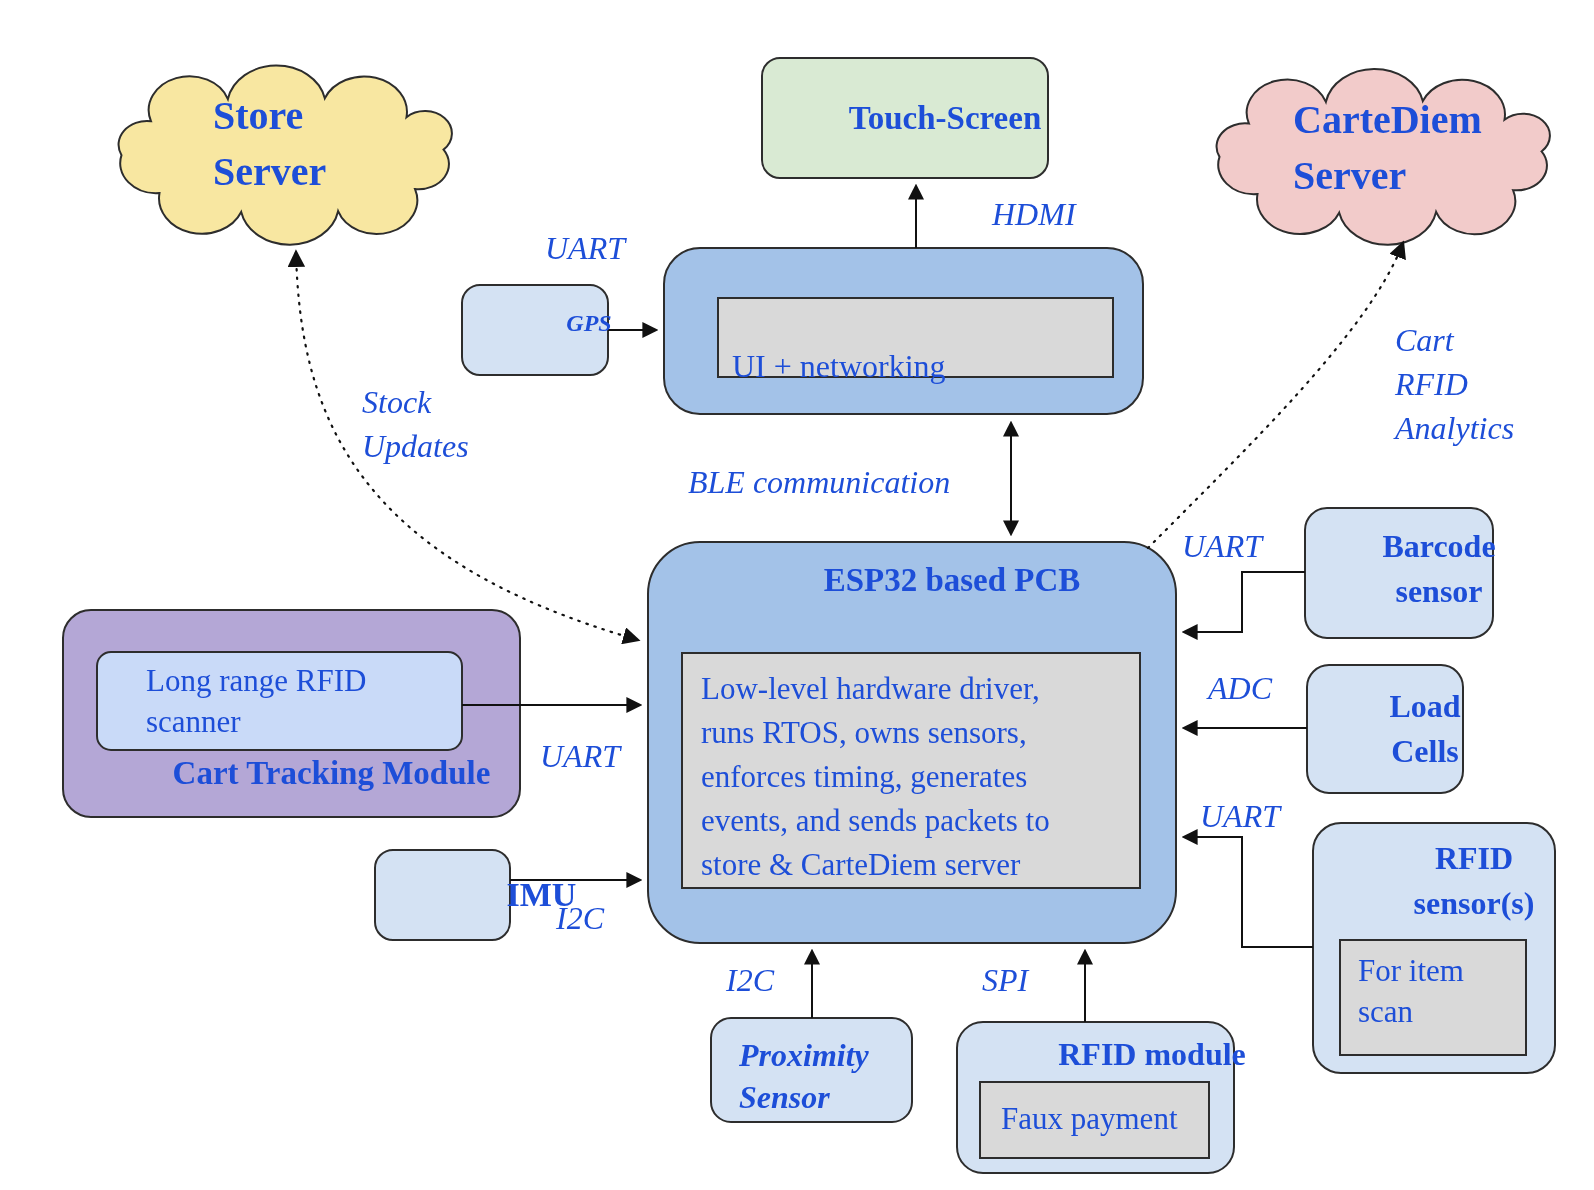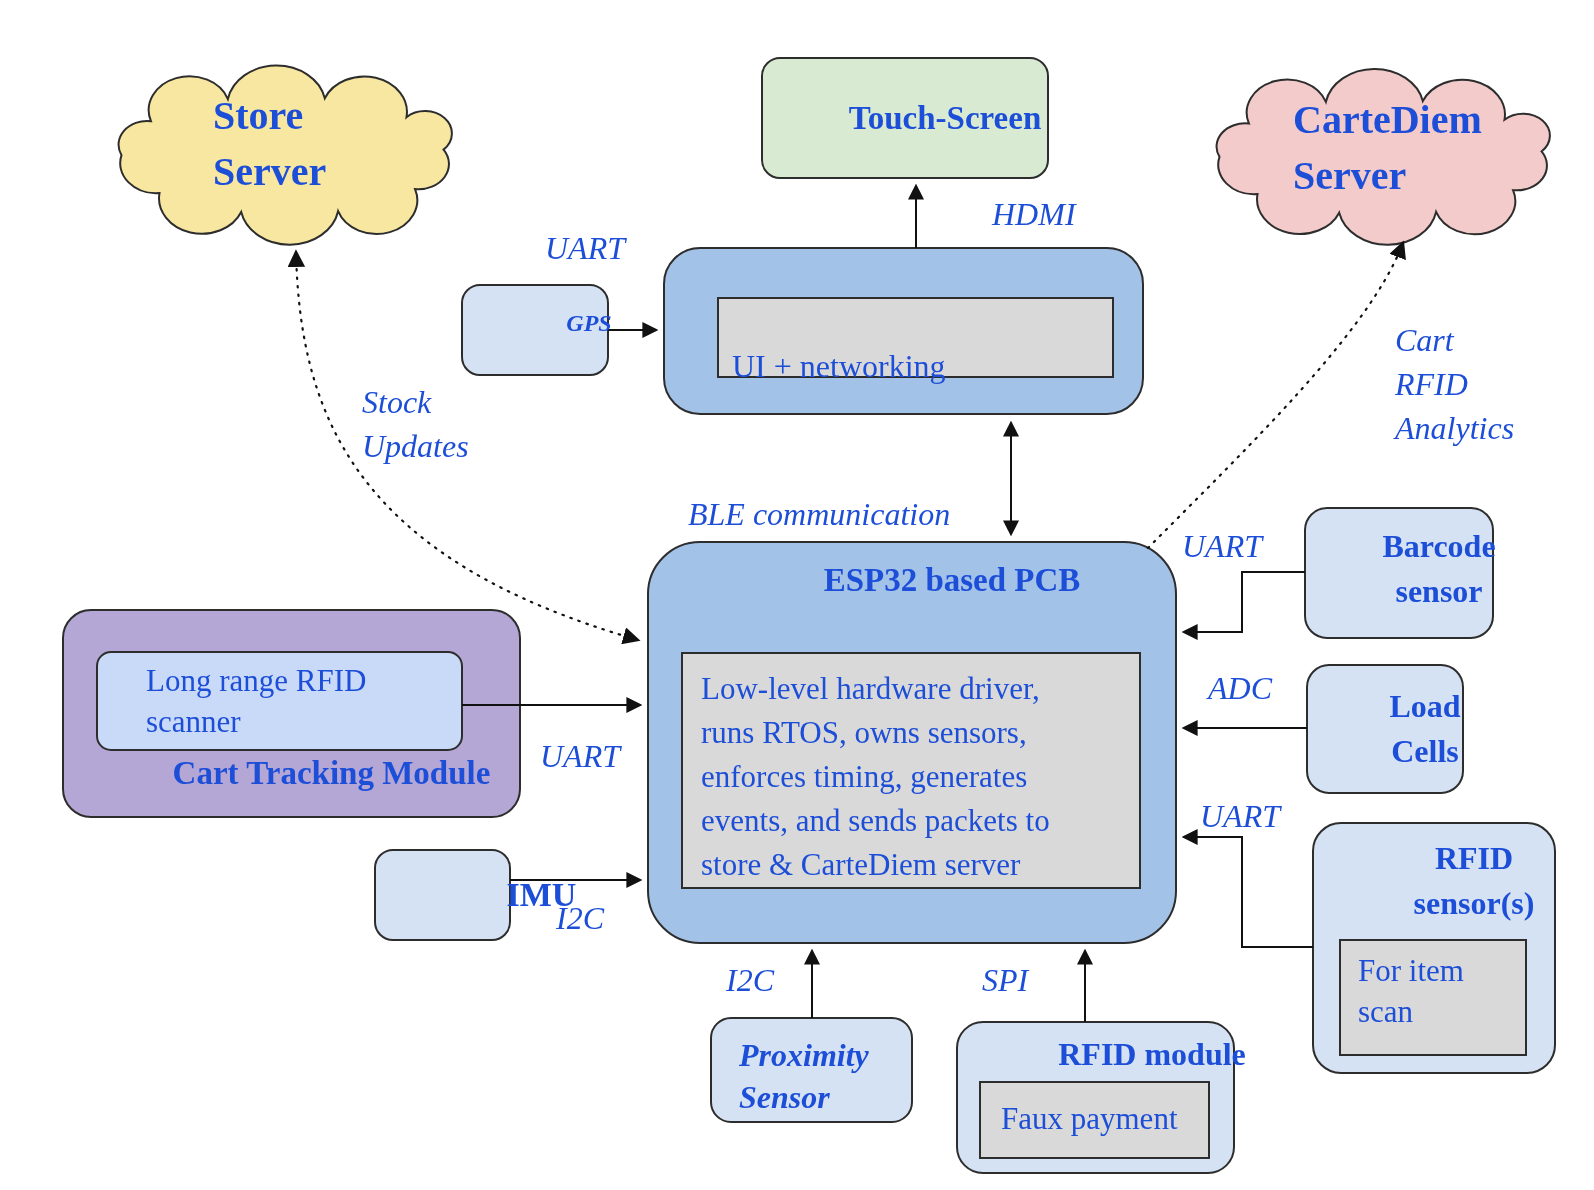--- a/index.html
+++ b/index.html
@@ -121,21 +121,21 @@
   <div class="lbl bold center" style="left:1307px;top:684px;width:156px;font-size:32px;line-height:45px;">Load
 Cells</div>
 
   <div class="lbl bold center" style="left:1313px;top:836px;width:242px;font-size:32px;line-height:45px;">RFID
 sensor(s)</div>
   <div class="lbl" style="left:1358px;top:950px;font-size:31px;line-height:41px;">For item
 scan</div>
 
   <div class="lbl italic" style="left:545px;top:228px;font-size:32px;">UART</div>
   <div class="lbl italic" style="left:992px;top:194px;font-size:32px;">HDMI</div>
-  <div class="lbl italic" style="left:688px;top:462px;font-size:32px;margin-top:32px;">BLE communication</div>
+  <div class="lbl italic" style="left:688px;top:462px;font-size:32px;">BLE communication</div>
   <div class="lbl italic" style="left:362px;top:380px;font-size:32px;line-height:44px;">Stock
 Updates</div>
   <div class="lbl italic" style="left:1395px;top:318px;font-size:32px;line-height:44px;">Cart
 RFID
 Analytics</div>
   <div class="lbl italic" style="left:540px;top:736px;font-size:32px;">UART</div>
   <div class="lbl italic" style="left:556px;top:898px;font-size:32px;">I2C</div>
   <div class="lbl italic" style="left:726px;top:960px;font-size:32px;">I2C</div>
   <div class="lbl italic" style="left:982px;top:960px;font-size:32px;">SPI</div>
   <div class="lbl italic" style="left:1182px;top:526px;font-size:32px;">UART</div>

